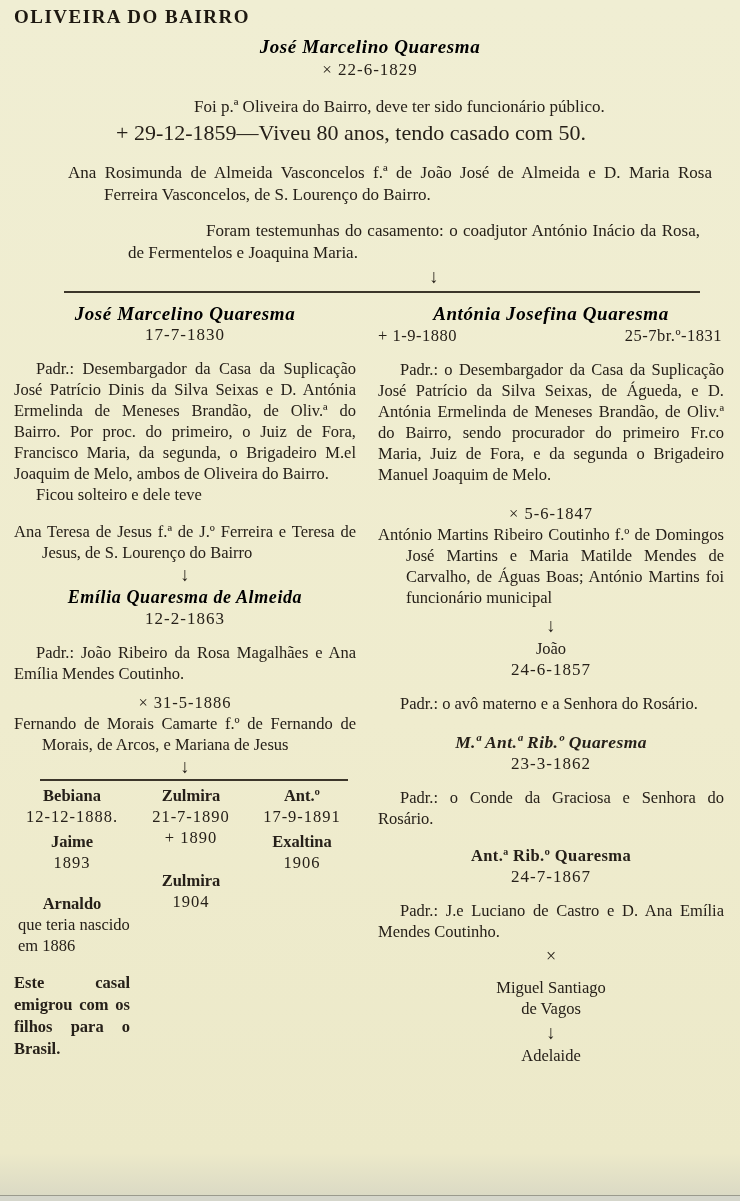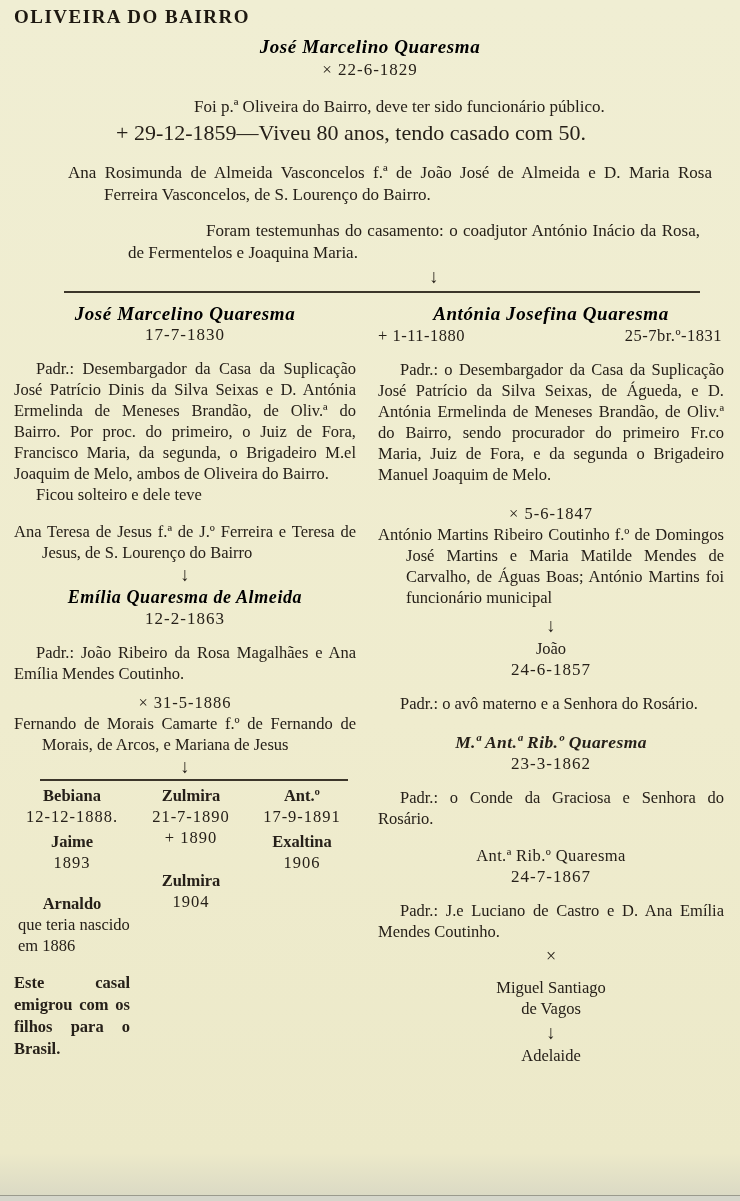--- a/index.html
+++ b/index.html
@@ -79,21 +79,21 @@
   .desc-date{letter-spacing:1px;}
   .desc-note{text-align:center;line-height:21px;}
   .footnote{
     width:116px;margin-top:16px;text-align:justify;line-height:22px;font-weight:bold;
   }
   .arnaldo-note{width:116px;text-align:left;padding-left:4px;}
 
   
   .child-name{text-align:center;margin-top:2px;}
   .child-name-italic{font-style:italic;font-weight:bold;font-size:17.5px;letter-spacing:.4px;}
-  .child-name-bold{font-weight:normal;letter-spacing:.4px;}
+  .child-name-bold{font-weight:bold;letter-spacing:.4px;}
   .cross-solo{text-align:center;font-size:18px;margin-top:4px;}
   .spouse-name{text-align:center;margin-top:10px;}
   .spouse-origin{text-align:center;}
 
   .bottom-edge{
     position:absolute;left:0;bottom:0;width:740px;height:5px;
     background:#d5d6cb;border-top:1px solid #9a9a8d;
   }
 </style>
 </head>
@@ -164,21 +164,21 @@
           <div class="desc-date">17-9-1891</div>
           <div class="desc-name">Exaltina</div>
           <div class="desc-date">1906</div>
         </div>
       </div>
     </div>
 
     <div class="col col-right">
       <div class="center name-heading col-heading">Antónia Josefina Quaresma</div>
       <div class="dates-row">
-        <span>+ 1-11-1880</span>
+        <span>+ 1-9-1880</span>
         <span>25-7br.º-1831</span>
       </div>
 
       <div class="padr-para">Padr.: o Desembargador da Casa da Suplicação José Patrício da Silva Seixas, de Águeda, e D. Antónia Ermelinda de Meneses Brandão, de Oliv.ª do Bairro, sendo procurador do primeiro Fr.co Maria, Juiz de Fora, e da segunda o Brigadeiro Manuel Joaquim de Melo.</div>
 
       <div class="marriage-line" style="margin-top:18px;">× 5-6-1847</div>
       <div class="hanging" style="margin-top:0;">António Martins Ribeiro Coutinho f.º de Domingos José Martins e Maria Matilde Mendes de Carvalho, de Águas Boas; António Martins foi funcionário municipal</div>
 
       <div class="arrow col-arrow" style="margin-top:8px;">↓</div>
 

